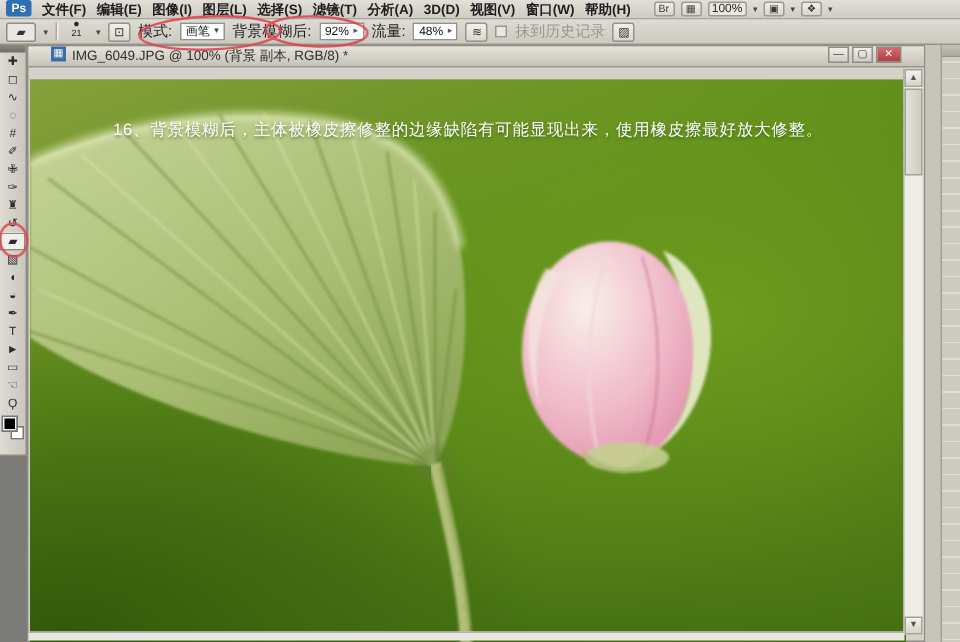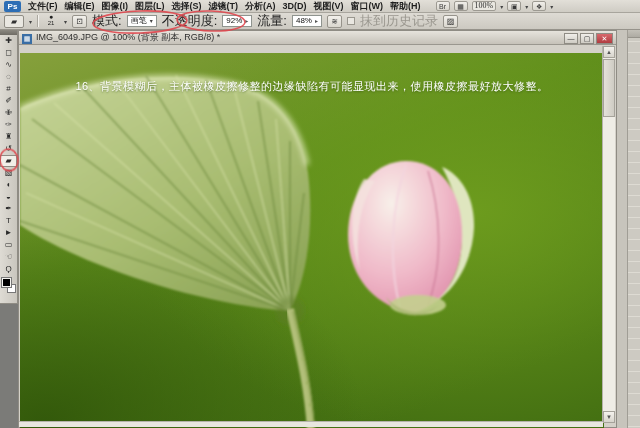--- a/index.html
+++ b/index.html
@@ -4,37 +4,37 @@
 <style>
   * { margin:0; padding:0; box-sizing:border-box; }
   html,body { width:640px; height:428px; overflow:hidden; }
   body { font-family:"Liberation Sans", sans-serif; background:#d6d2ca; position:relative; }
 
   
   .menubar {
     position:absolute; left:0; top:0; width:640px; height:13px;
     background:linear-gradient(#e2dfd8,#cfccc4);
     border-bottom:1px solid #a8a59d;
-    display:flex; align-items:center; gap:7px; padding:0 4px;
+    display:flex; gap:7px; padding:0 4px;
     font-size:9px; color:#1e1e1e; white-space:nowrap;
   }
   .ps-logo {
     width:17px; height:11px; background:#2d6eb5; color:#fff;
     font-size:8px; font-weight:bold; text-align:center; line-height:11px;
     border-radius:2px; flex:0 0 auto;
   }
   .menu-item { cursor:default; line-height:13px;font-weight:bold; }
   .appbar-icons { display:flex; align-items:center; gap:4px; margin-left:8px; }
   .bar-icon {
     min-width:14px; height:10px; font-size:7px; line-height:9px; text-align:center;
     color:#3a3a3a; background:linear-gradient(#f0eee9,#d8d5cd);
     border:1px solid #9d9a92; border-radius:2px; padding:0 1px;
   }
   .zoom-chip { font-size:8px; color:#2a2a2a; border:1px solid #9d9a92; background:#e9e7e0;
-    height:10px; line-height:8px; padding:0 2px; border-radius:2px;font-family:Liberation Serif, serif; }
+    height:10px; line-height:8px; padding:0 2px; border-radius:2px; }
   .caret { font-size:6px; color:#444; }
 
   
   .optionsbar {
     position:absolute; left:0; top:13px; width:640px; height:17px;
     background:linear-gradient(#dedbd4,#ccc9c1);
     border-bottom:1px solid #96938b;
     display:flex; align-items:center; gap:5px; padding:0 4px;
     font-size:9px; color:#1f1f1f; white-space:nowrap;
   }
@@ -45,21 +45,21 @@
   }
   .brush-chip { display:flex; flex-direction:column; align-items:center; width:16px; height:14px;
     line-height:6px; color:#222; }
   .brush-chip .dot { font-size:7px; }
   .brush-chip .num { font-size:6px; }
   .mini-btn { width:15px; height:13px; border:1px solid #96938b; background:linear-gradient(#f2f0eb,#d9d6ce);
     font-size:8px; line-height:11px; text-align:center; color:#333; border-radius:2px; }
   .field { background:#fff; border:1px solid #8f948f; height:12px; line-height:10px;
     padding:0 3px; font-size:8px; color:#111; display:inline-flex; gap:3px; }
   .spin { font-size:6px; color:#555; }
-  .opt-label { font-size:13px; }
+  .opt-label { font-size:10px; }
   .checkbox { width:8px; height:8px; border:1px solid #9a978f; background:#e9e7e1; display:inline-block; }
   .disabled-label { color:#9a978f;text-align:center; }
 
   
   .toolbar {
     position:absolute; left:0; top:30px; width:18px; height:274px;
     background:linear-gradient(90deg,#dedbd4,#c9c6be);
     border-right:1px solid #8f8c84; border-bottom:1px solid #8f8c84;
   }
   .toolbar-head { height:5px; background:linear-gradient(#8b8880,#6f6c65); }
@@ -74,21 +74,21 @@
 
   
   .docwin {
     position:absolute; left:18px; top:30px; width:599px; height:398px;
     background:#d4d1c9; border:1px solid #8f8c84;
   }
   .doc-titlebar {
     position:absolute; left:0; top:0; right:0; height:14px;
     background:linear-gradient(#e6e3dc,#c6c2b9);
     border-bottom:1px solid #9a978f;
-    display:flex; align-items:flex-end; gap:4px; padding:0 3px;
+    display:flex; align-items:flex-start; gap:4px; padding:0 15px;
     font-size:9px; color:#2f2f2f; white-space:nowrap;
   }
   .doc-icon { width:10px; height:10px; background:#3a6ea5; color:#fff; font-size:7px;
     line-height:10px; text-align:center; flex:0 0 auto; }
   .doc-title { flex:1; overflow:hidden; text-overflow:ellipsis; }
   .win-btns { display:flex; gap:2px; }
   .win-btn { width:14px; height:11px; border:1px solid #8f8c84; background:linear-gradient(#f0eee9,#cfccc4);
     font-size:7px; line-height:10px; text-align:center; color:#333; }
   .win-btn.close { background:linear-gradient(#d8686c,#b03c40); color:#fff; width:17px; }
 
@@ -163,21 +163,21 @@
     <span class="dot">●</span>
     <span class="num">21</span>
   </span>
   <span class="caret">▾</span>
   <span class="mini-btn">⊡</span>
   <span class="opt-label">模式:</span>
   <span class="field">
     <span>画笔</span>
     <span class="caret">▾</span>
   </span>
-  <span class="opt-label">不透明度:</span>
+  <span class="opt-label">背景模糊后:</span>
   <span class="field">
     <span>92%</span>
     <span class="spin">▸</span>
   </span>
   <span class="opt-label">流量:</span>
   <span class="field">
     <span>48%</span>
     <span class="spin">▸</span>
   </span>
   <span class="mini-btn">≋</span>

